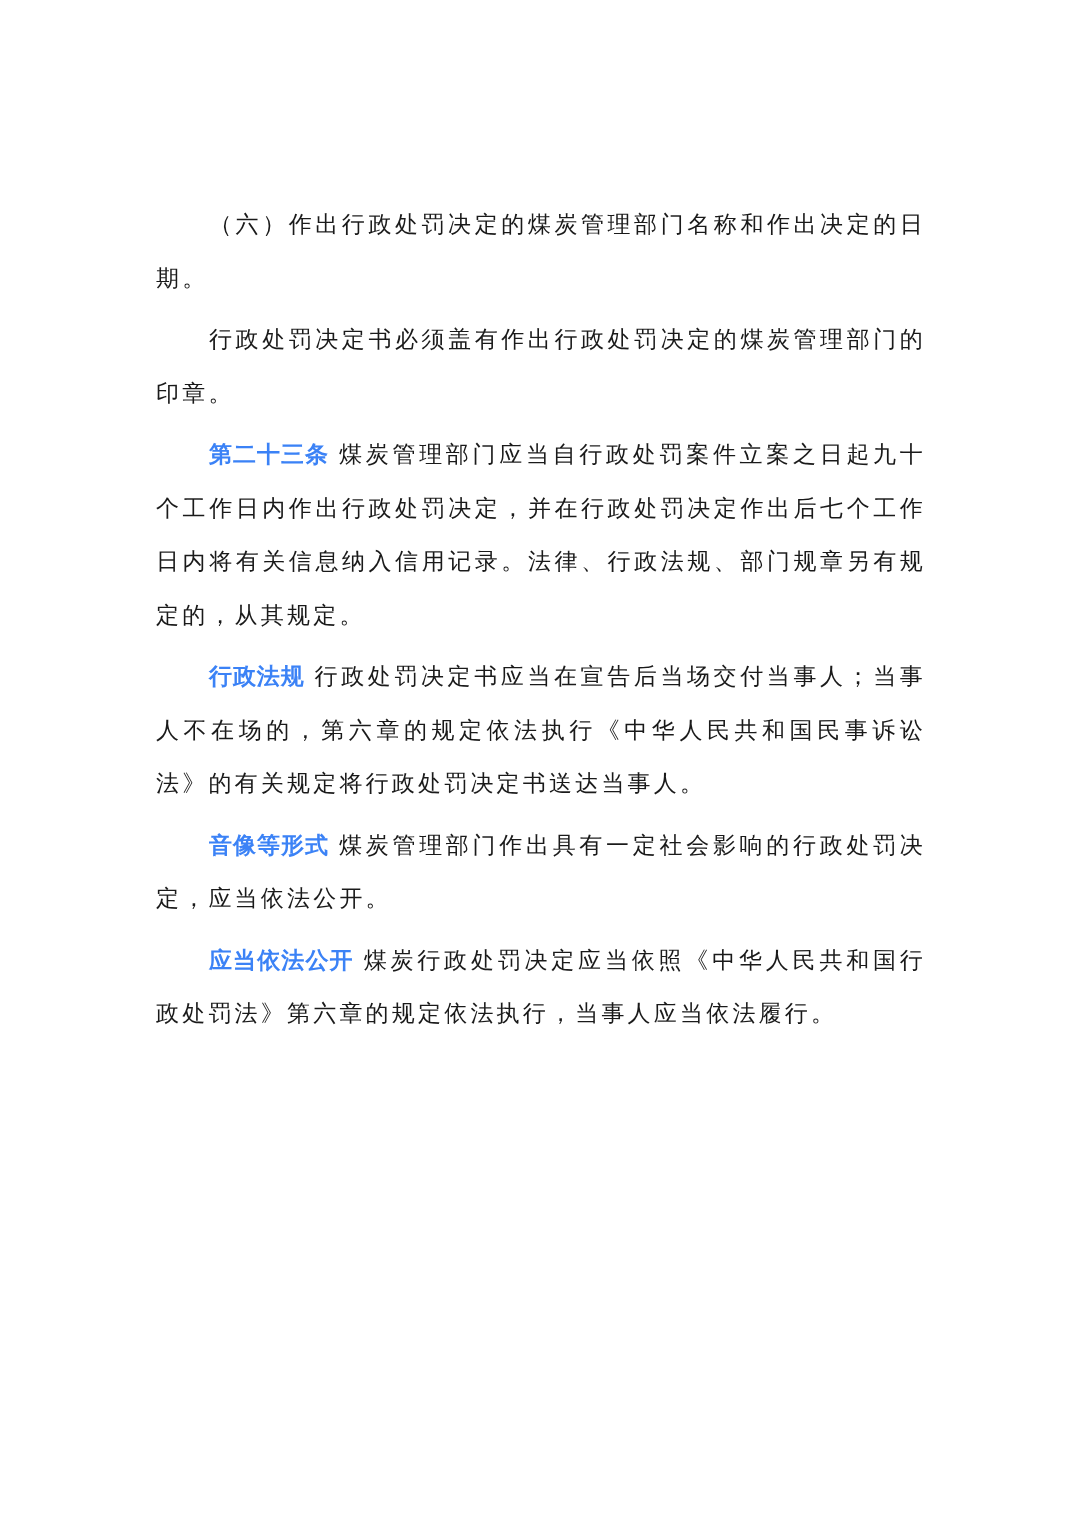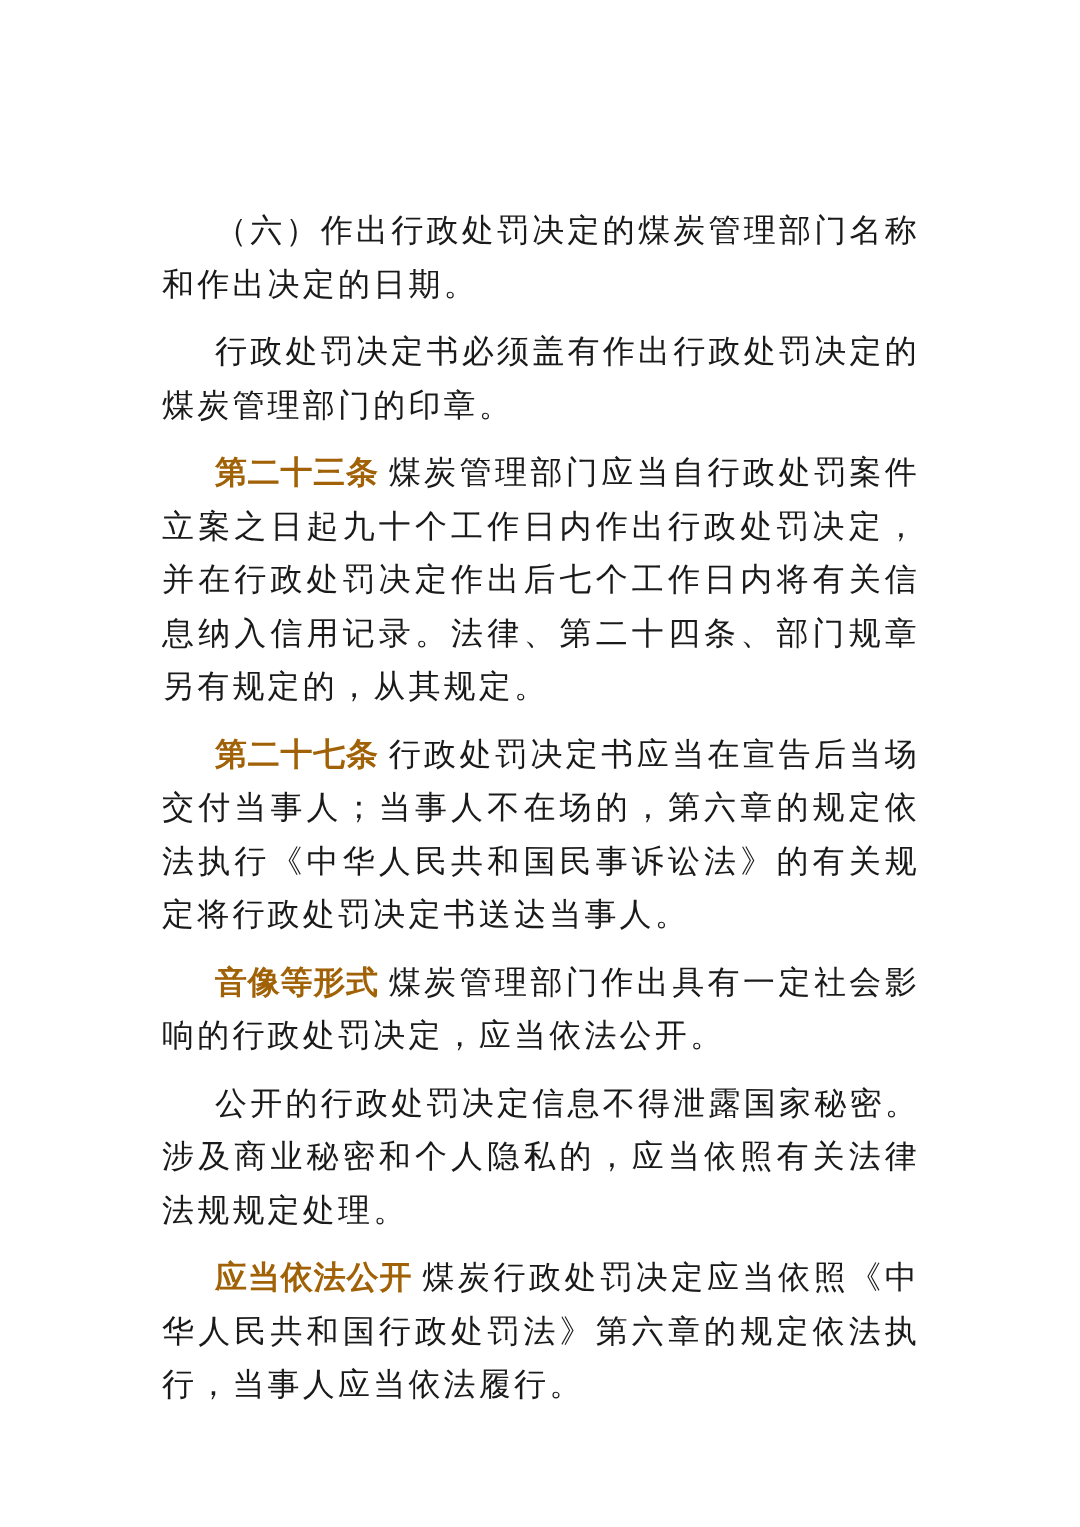--- a/index.html
+++ b/index.html
@@ -15,54 +15,51 @@
       font-family: "DejaVu Serif", "Liberation Serif", serif;
       color: #1a1a1a;
     }
     .page {
       position: absolute;
       left: 148px;
       top: 190px;
       width: 786px;
     }
     .para {
-      margin: 14px;
-      font-size: 32px;
+      margin: 8px;
+      font-size: 23px;
       line-height: 53.5px;
       text-indent: 53px;
       text-align: justify;
       letter-spacing: 3.2px;
       word-break: break-all;
     }
     .para .heading {
       font-family: "DejaVu Sans", "Liberation Sans", sans-serif;
       font-weight: bold;
       letter-spacing: 0.5px;
-      color: #a16207;
+      color: #3b82f6;
       margin-right: 10px;
     }
   </style>
 </head>
 <body>
 
 <div class="page">
   <p class="para">
     <span>（六）作出行政处罚决定的煤炭管理部门名称和作出决定的日期。</span>
   </p>
   <p class="para">
     <span>行政处罚决定书必须盖有作出行政处罚决定的煤炭管理部门的印章。</span>
   </p>
   <p class="para">
-    <span class="heading">第二十三条</span><span>煤炭管理部门应当自行政处罚案件立案之日起九十个工作日内作出行政处罚决定，并在行政处罚决定作出后七个工作日内将有关信息纳入信用记录。法律、第二十四条、部门规章另有规定的，从其规定。</span>
+    <span class="heading">第二十三条</span><span>煤炭管理部门应当自行政处罚案件立案之日起九十个工作日内作出行政处罚决定，并在行政处罚决定作出后七个工作日内将有关信息纳入信用记录。法律、行政法规、部门规章另有规定的，从其规定。</span>
   </p>
   <p class="para">
-    <span class="heading">第二十七条</span><span>行政处罚决定书应当在宣告后当场交付当事人；当事人不在场的，第六章的规定依法执行《中华人民共和国民事诉讼法》的有关规定将行政处罚决定书送达当事人。</span>
+    <span class="heading">行政法规</span><span>行政处罚决定书应当在宣告后当场交付当事人；当事人不在场的，第六章的规定依法执行《中华人民共和国民事诉讼法》的有关规定将行政处罚决定书送达当事人。</span>
   </p>
   <p class="para">
     <span class="heading">音像等形式</span><span>煤炭管理部门作出具有一定社会影响的行政处罚决定，应当依法公开。</span>
-  </p>
-  <p class="para">
-    <span>公开的行政处罚决定信息不得泄露国家秘密。涉及商业秘密和个人隐私的，应当依照有关法律法规规定处理。</span>
   </p>
   <p class="para">
     <span class="heading">应当依法公开</span><span>煤炭行政处罚决定应当依照《中华人民共和国行政处罚法》第六章的规定依法执行，当事人应当依法履行。</span>
   </p>
 </div>
 
 </body></html>

